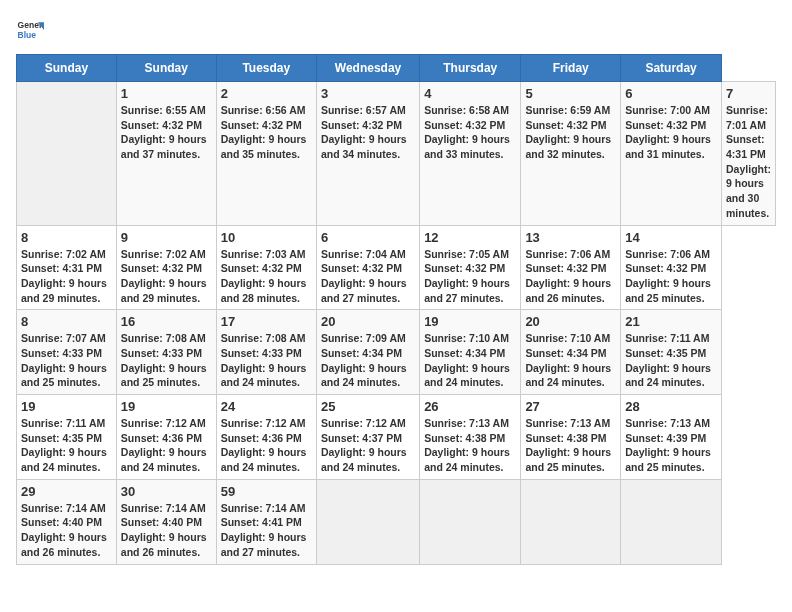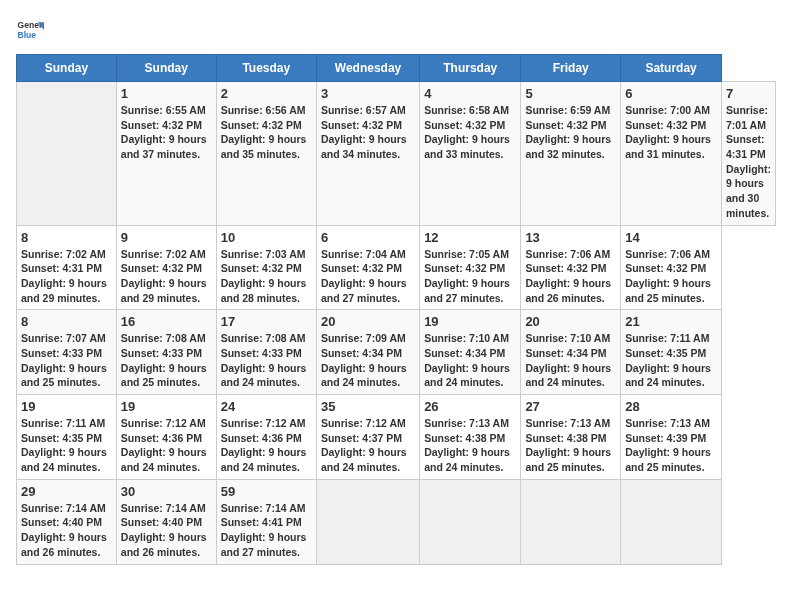--- a/index.html
+++ b/index.html
@@ -299,21 +299,21 @@
         </td>
         <td>
           <span class="day-num">24</span>
           <div class="day-info">
             Sunrise: 7:12 AM<br>
             Sunset: 4:36 PM<br>
             Daylight: 9 hours and 24 minutes.
           </div>
         </td>
         <td>
-          <span class="day-num">35</span>
+          <span class="day-num">25</span>
           <div class="day-info">
             Sunrise: 7:12 AM<br>
             Sunset: 4:37 PM<br>
             Daylight: 9 hours and 24 minutes.
           </div>
         </td>
         <td>
           <span class="day-num">26</span>
           <div class="day-info">
             Sunrise: 7:13 AM<br>

